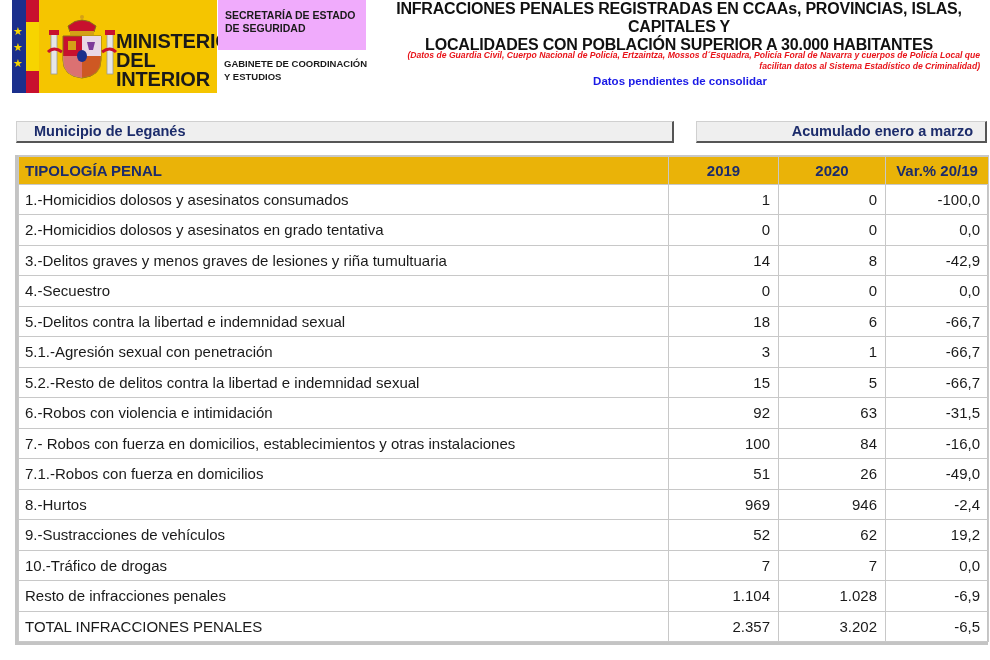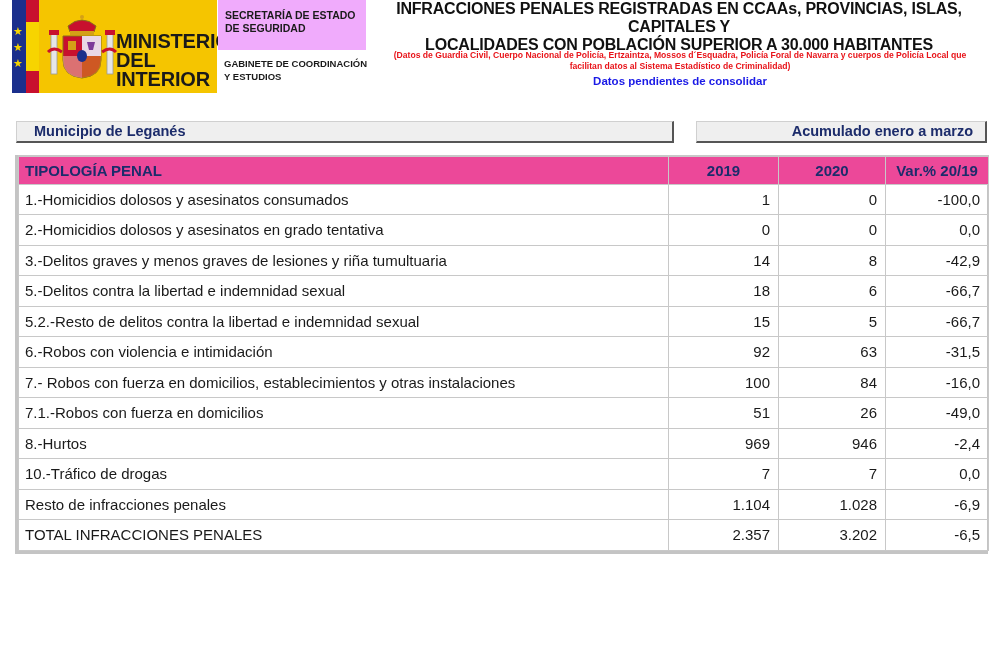--- a/index.html
+++ b/index.html
@@ -40,22 +40,22 @@
     .gabinete-text {
       position: absolute; left: 224px; top: 57px;
       font-size: 9.5px; line-height: 13px; font-weight: bold; color: #1a1a1a;
     }
     .report-title {
       position: absolute; left: 370px; top: 0; width: 618px; text-align: center;
       font-size: 16px; line-height: 18px; font-weight: bold; color: #111;
       letter-spacing: -0.2px;
     }
     .report-source {
-      position: absolute; left: 380px; top: 50px; width: 600px; text-align: center;
-      font-size: 8.6px; line-height: 11px; font-weight: bold; color: #e8141a;
+      position: absolute; left: 380px; top: 50px; width: 600px; text-align: right;
+      font-size: 8.6px; line-height: 11px; font-weight: bold; color: #e8141a; font-style: italic;
     }
     .report-status {
       position: absolute; left: 380px; top: 74px; width: 600px; text-align: center;
       font-size: 11.5px; line-height: 14px; font-weight: bold; color: #1a1ae6;
     }
     
     .banner {
       position: absolute; top: 121px; height: 22px; background: #efefef;
       border-top: 1px solid #d0d0d0; border-left: 1px solid #d0d0d0;
       border-right: 2px solid #555; border-bottom: 2px solid #555;
@@ -69,21 +69,21 @@
       position: absolute; left: 15px; top: 155px; width: 973px;
       border-left: 3px solid #c4c4c4; border-bottom: 3px solid #c4c4c4; border-right: 1px solid #c4c4c4;
       box-sizing: border-box;
     }
     table { border-collapse: collapse; width: 100%; table-layout: fixed; }
     th, td {
       border: 1px solid #c8c8c8; height: 30.5px; box-sizing: border-box; padding: 0 6px;
       font-size: 15px; color: #1a1a1a; white-space: nowrap; overflow: hidden;
     }
     thead th {
-      background: #ec4899; color: #1c2c6b; font-weight: bold; height: 28px;
+      background: #eab308; color: #1c2c6b; font-weight: bold; height: 28px;
       border-top: 2px solid #c8c8c8;
     }
     th.col-label { text-align: left; padding-left: 6px; }
     th.col-num { text-align: center; }
     td.num { text-align: right; padding-right: 8px; }
     td.label { text-align: left; padding-left: 6px; }
     col.c-label { width: 650px; }
     col.c-2019 { width: 110px; }
     col.c-2020 { width: 107px; }
     col.c-var { width: 103px; }
@@ -180,26 +180,38 @@
           <td class="num">0</td>
           <td class="num">0,0</td>
         </tr>
         <tr>
           <td class="label">3.-Delitos graves y menos graves de lesiones y riña tumultuaria</td>
           <td class="num">14</td>
           <td class="num">8</td>
           <td class="num">-42,9</td>
         </tr>
         <tr>
+          <td class="label">4.-Secuestro</td>
+          <td class="num">0</td>
+          <td class="num">0</td>
+          <td class="num">0,0</td>
+        </tr>
+        <tr>
           <td class="label">5.-Delitos contra la libertad e indemnidad sexual</td>
           <td class="num">18</td>
           <td class="num">6</td>
           <td class="num">-66,7</td>
         </tr>
         <tr>
+          <td class="label">5.1.-Agresión sexual con penetración</td>
+          <td class="num">3</td>
+          <td class="num">1</td>
+          <td class="num">-66,7</td>
+        </tr>
+        <tr>
           <td class="label">5.2.-Resto de delitos contra la libertad e indemnidad sexual</td>
           <td class="num">15</td>
           <td class="num">5</td>
           <td class="num">-66,7</td>
         </tr>
         <tr>
           <td class="label">6.-Robos con violencia e intimidación</td>
           <td class="num">92</td>
           <td class="num">63</td>
           <td class="num">-31,5</td>
@@ -216,20 +228,26 @@
           <td class="num">26</td>
           <td class="num">-49,0</td>
         </tr>
         <tr>
           <td class="label">8.-Hurtos</td>
           <td class="num">969</td>
           <td class="num">946</td>
           <td class="num">-2,4</td>
         </tr>
         <tr>
+          <td class="label">9.-Sustracciones de vehículos</td>
+          <td class="num">52</td>
+          <td class="num">62</td>
+          <td class="num">19,2</td>
+        </tr>
+        <tr>
           <td class="label">10.-Tráfico de drogas</td>
           <td class="num">7</td>
           <td class="num">7</td>
           <td class="num">0,0</td>
         </tr>
         <tr>
           <td class="label">Resto de infracciones penales</td>
           <td class="num">1.104</td>
           <td class="num">1.028</td>
           <td class="num">-6,9</td>

